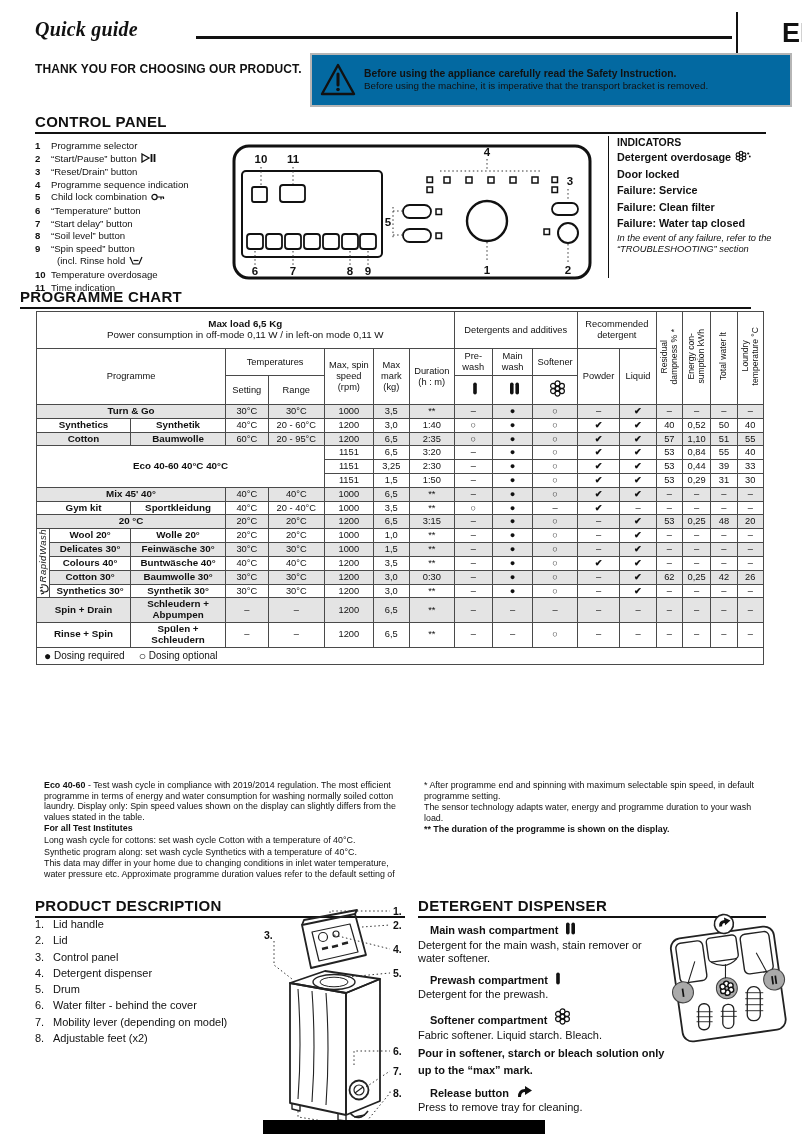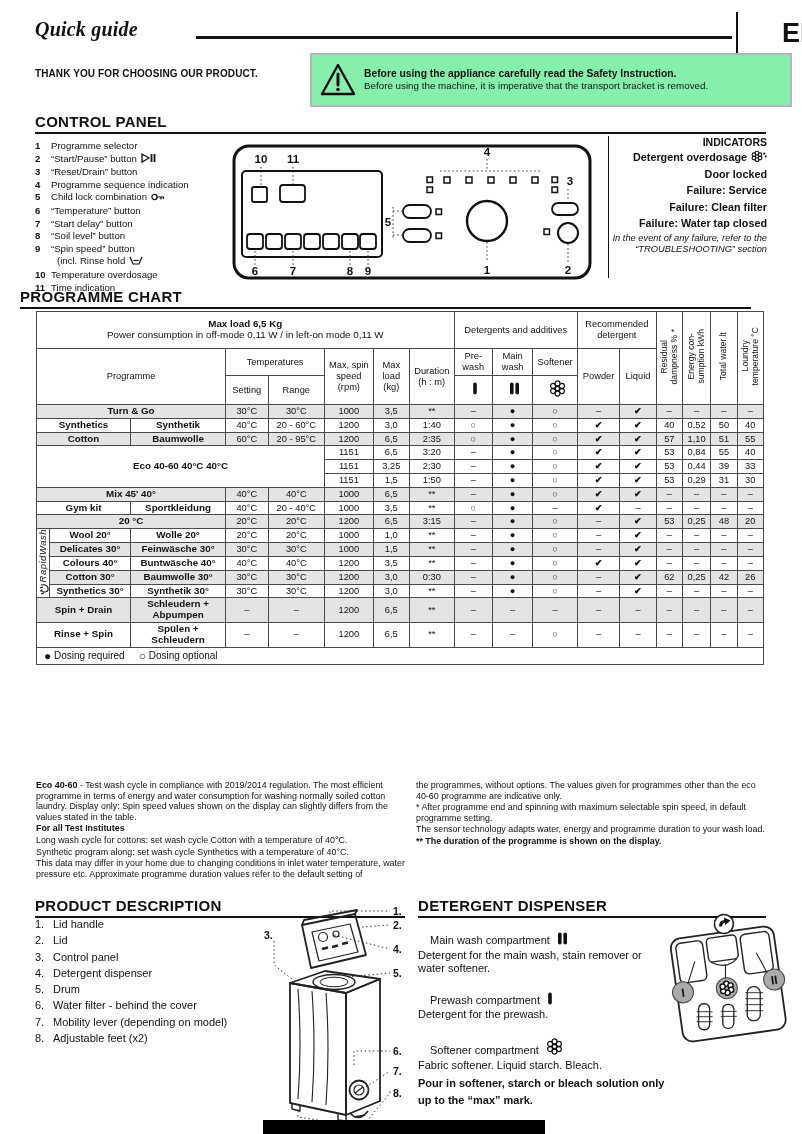--- a/index.html
+++ b/index.html
@@ -4,34 +4,34 @@
 <style>
   html,body{margin:0;padding:0;background:#fff;}
   body{width:802px;height:1134px;position:relative;font-family:"Liberation Sans",sans-serif;color:#111;overflow:hidden;}
   .abs{position:absolute;}
   b,strong{font-weight:bold;}
   
   .qg-title{left:35px;top:18px;font-size:20px;font-weight:bold;font-style:italic;letter-spacing:.2px;font-family:Liberation Serif, serif;}
   .qg-rule{left:196px;top:36px;width:536px;height:2.5px;background:#111;}
   .en-bar{left:736px;top:12px;width:2px;height:46px;background:#111;}
   .en-badge{left:744px;top:18px;font-size:27px;font-weight:bold;margin-left:38px;}
-  .thanks{left:35px;top:68px;font-size:10px;font-weight:bold;letter-spacing:.1px;}
-  .warnbox{left:310px;top:53px;width:478px;height:50px;background:#86efac;border:2px solid #b5b5b5;display:flex;align-items:center;}
+  .thanks{left:35px;top:62px;font-size:12px;font-weight:bold;letter-spacing:.1px;}
+  .warnbox{left:310px;top:53px;width:478px;height:50px;background:#0369a1;border:2px solid #b5b5b5;display:flex;align-items:center;}
   .warn-tri{flex:0 0 52px;display:flex;justify-content:center;}
   .warn-text{font-size:9.8px;line-height:12.5px;padding-right:6px;}
   .warn-text .wt-b{font-weight:bold;font-size:10.3px;}
   
   .sect-h{font-size:15px;font-weight:bold;letter-spacing:.3px;border-bottom:2.5px solid #111;padding-bottom:2px;}
   
   .cp-list{left:35px;top:140px;width:196px;}
   .cp-item{font-size:9.6px;line-height:12.6px;display:flex;}
   .cp-num{font-weight:bold;width:16px;flex:0 0 16px;}
   .cp-txt{flex:1;}
   .icn{display:inline-block;vertical-align:-1px;margin-left:4px;}
-  .ind-box{left:608px;top:136px;width:158px;border-left:1.5px solid #111;text-align:right;}
+  .ind-box{left:608px;top:136px;width:158px;border-left:1.5px solid #111;padding-left:8px;}
   .ind-h{font-size:10.5px;font-weight:bold;margin-bottom:1px;}
   .ind-line{font-size:10.8px;font-weight:bold;line-height:16.2px;}
   .ind-note{font-size:9.3px;font-style:italic;line-height:11px;margin-top:2px;}
   
   table.pchart{border-collapse:collapse;table-layout:fixed;width:728px;border:1.5px solid #333;}
   .pchart td{border:1px solid #4a4a4a;padding:1px 2px;text-align:center;vertical-align:middle;font-size:9.3px;line-height:10.8px;white-space:pre-line;overflow:visible;}
   .pchart tr.shade td{background:#e4e4e4;}
   .pchart td.hd{font-size:9.3px;}
   .pchart td.hd-top{font-size:9.8px;}
   .pchart td.b{font-weight:bold;font-size:9.8px;white-space:normal;text-align:center;}
@@ -41,28 +41,28 @@
   .mk-circ{font-size:10px;font-weight:bold;}
   .mk-chk{font-size:10px;font-weight:bold;}
   td.grp-cell{padding:0;}
   .grp-inner{display:flex;flex-direction:column;align-items:center;justify-content:flex-end;height:100%;}
   .grp-word{writing-mode:vertical-rl;transform:rotate(180deg);font-style:italic;font-size:9.5px;letter-spacing:.5px;}
   .legend-td{text-align:left !important;padding:3px 7px !important;font-size:10px !important;}
   .legend-td .lg-dot{font-size:12px;vertical-align:-1px;}
   .legend-td .lg-circ{font-size:12px;font-weight:bold;vertical-align:-1px;margin-left:14px;}
   
   .fnote{font-size:8.9px;line-height:10.6px;}
-  .fnote p{margin:0 0 1px 0;}
+  .fnote p{margin:0 0 1px 8px;}
   
   .pd-list{left:35px;top:916px;width:230px;}
   .pd-item{font-size:11px;line-height:16.3px;display:flex;}
   .pd-num{width:18px;flex:0 0 18px;}
   
   .dd-text-col{left:418px;top:915px;width:252px;}
-  .dd-title{font-size:11px;font-weight:normal;line-height:13.5px;margin-top:17px;padding-left:12px;}
+  .dd-title{font-size:11px;font-weight:bold;line-height:13.5px;margin-top:7px;padding-left:12px;}
   .dd-body{font-size:11px;line-height:13px;}
   .dd-bold{font-size:11px;font-weight:bold;line-height:17px;margin-top:3px;}
   .footer-bar{left:263px;top:1120px;width:282px;height:14px;background:#000;}
   svg text{font-family:"Liberation Sans",sans-serif;}
 </style>
 </head>
 <body>
 
 <div class="abs qg-title">Quick guide</div>
 <div class="abs qg-rule"></div>
@@ -265,21 +265,21 @@
           <td class="vh-cell" rowspan="3"><span class="vh">Loundry
 temperature °C</span></td>
         </tr>
         <tr>
           <td class="hd" colspan="3" rowspan="2">Programme</td>
           <td class="hd" colspan="2" style="height:24px;">Temperatures</td>
           <td class="hd" rowspan="2">Max, spin
 speed
 (rpm)</td>
           <td class="hd" rowspan="2">Max
-load
+mark
 (kg)</td>
           <td class="hd" rowspan="2">Duration
 (h : m)</td>
           <td class="hd">Pre-
 wash</td>
           <td class="hd">Main
 wash</td>
           <td class="hd">Softener</td>
           <td class="hd" rowspan="2">Powder</td>
           <td class="hd" rowspan="2">Liquid</td>
@@ -591,21 +591,20 @@
 </div>
 
 <div class="abs fnote" style="left:36px;top:780px;width:374px;">
     <p><b>Eco 40-60</b> - Test wash cycle in compliance with 2019/2014 regulation. The most efficient programme in terms of energy and water consumption for washing normally soiled cotton laundry. Display only: Spin speed values shown on the display can slightly differs from the values stated in the table.</p>
     <p><b>For all Test Institutes</b></p>
     <p>Long wash cycle for cottons: set wash cycle Cotton with a temperature of 40°C.</p>
     <p>Synthetic program along: set wash cycle Synthetics with a temperature of 40°C.</p>
     <p>This data may differ in your home due to changing conditions in inlet water temperature, water pressure etc. Approximate programme duration values refer to the default setting of</p>
   </div>
 <div class="abs fnote" style="left:416px;top:780px;width:352px;">
-    <p>the programmes, without options. The values given for programmes other than the eco 40-60 programme are indicative only.</p>
     <p>* After programme end and spinning with maximum selectable spin speed, in default programme setting.</p>
     <p>The sensor technology adapts water, energy and programme duration to your wash load.</p>
     <p><b>** The duration of the programme is shown on the display.</b></p>
   </div>
 
 <div class="abs sect-h" style="left:35px;top:897px;width:370px;">PRODUCT DESCRIPTION</div>
 <div class="abs pd-list">
     <div class="pd-item">
       <span class="pd-num">1.</span>
       <span>Lid handle</span>

